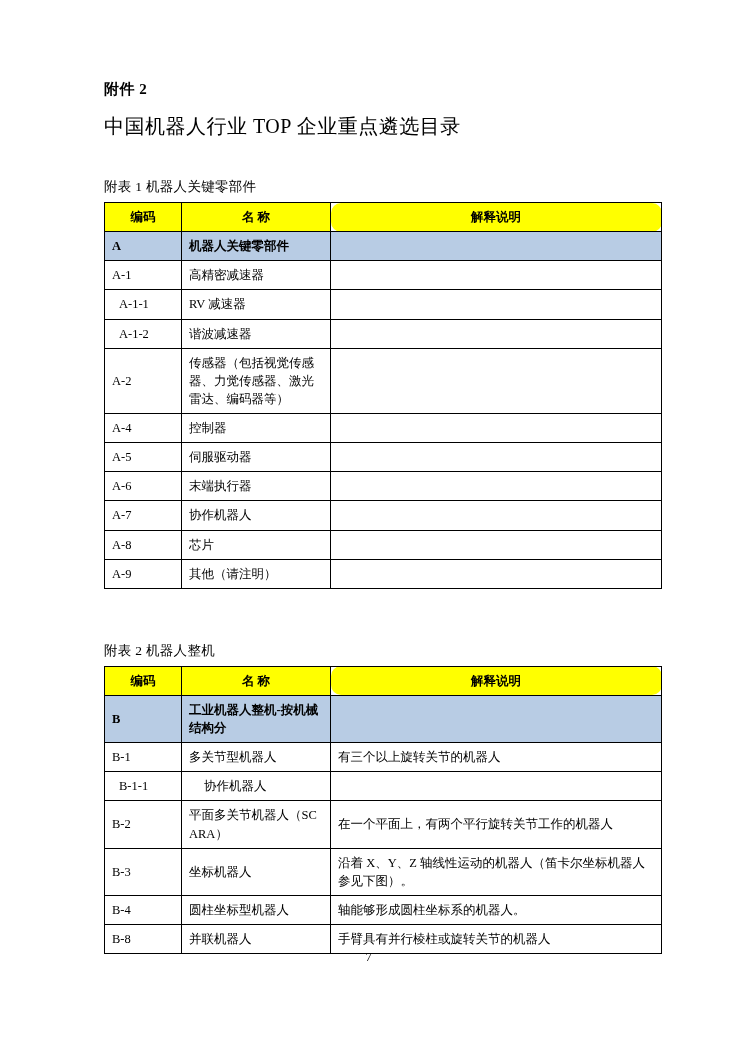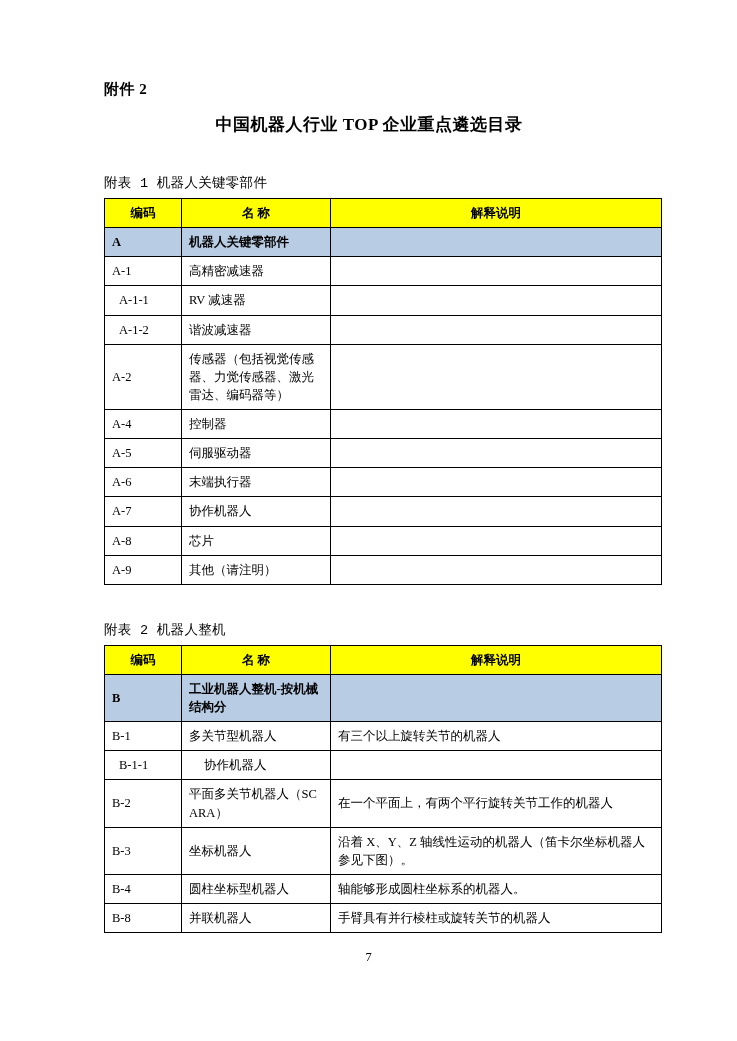--- a/index.html
+++ b/index.html
@@ -31,51 +31,51 @@
     width: 530px;
   }
   .doc-attachment-label {
     font-size: 15px;
     font-weight: bold;
     font-family: "Liberation Serif", serif;
     letter-spacing: 0.5px;
     margin: 0 0 14px 0;
   }
   .doc-title {
-    text-align: center;
-    font-size: 17px;
-    font-weight: bold;
+    text-align: left;
+    font-size: 20px;
+    font-weight: normal;
     font-family: "Liberation Serif", serif;
     letter-spacing: 0.5px;
     margin: 0 0 38px 0;
   }
   .table-caption {
     font-size: 13.5px;
-    font-family: Liberation Mono, monospace;
-    margin: 0 0 6px 0;
+    font-family: Liberation Serif, serif;
+    margin: 17px 0 6px 0;
     letter-spacing: 0.3px;
   }
   table.doc-table {
     border-collapse: collapse;
     width: 530px;
     table-layout: fixed;
     margin-bottom: 0;
   }
   table.doc-table td, table.doc-table th {
     border: 1px solid #000000;
     font-size: 12.5px;
     font-family: "Liberation Serif", serif;
     padding: 5px 7px;
     vertical-align: middle;
     line-height: 1.45;
     word-break: break-all;
   }
   .col-code { width: 68px; }
   .col-name { width: 140px; }
-  .col-desc { width: 322px; }
+  .col-desc { width: 322px; border-radius: 10px; }
 
   tr.header-row td {
     background: #ffff00;
     font-weight: bold;
     text-align: center;
     font-size: 12.5px;
     padding: 5px 4px;
   }
   tr.section-row td {
     background: #b8cce4;

